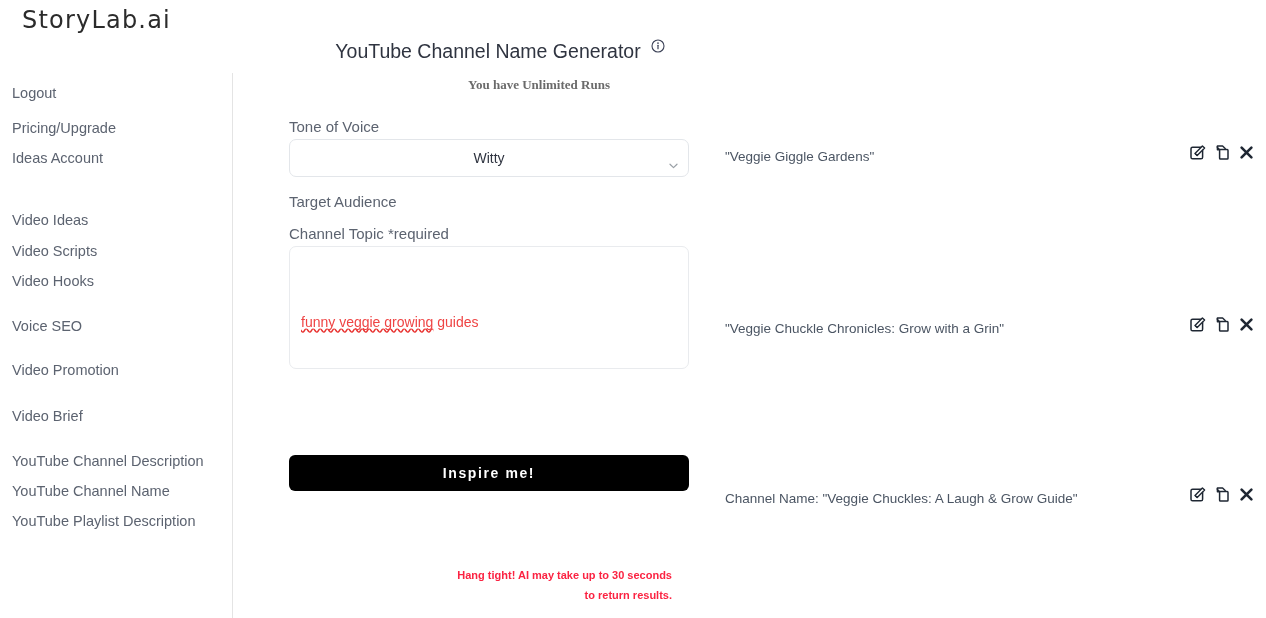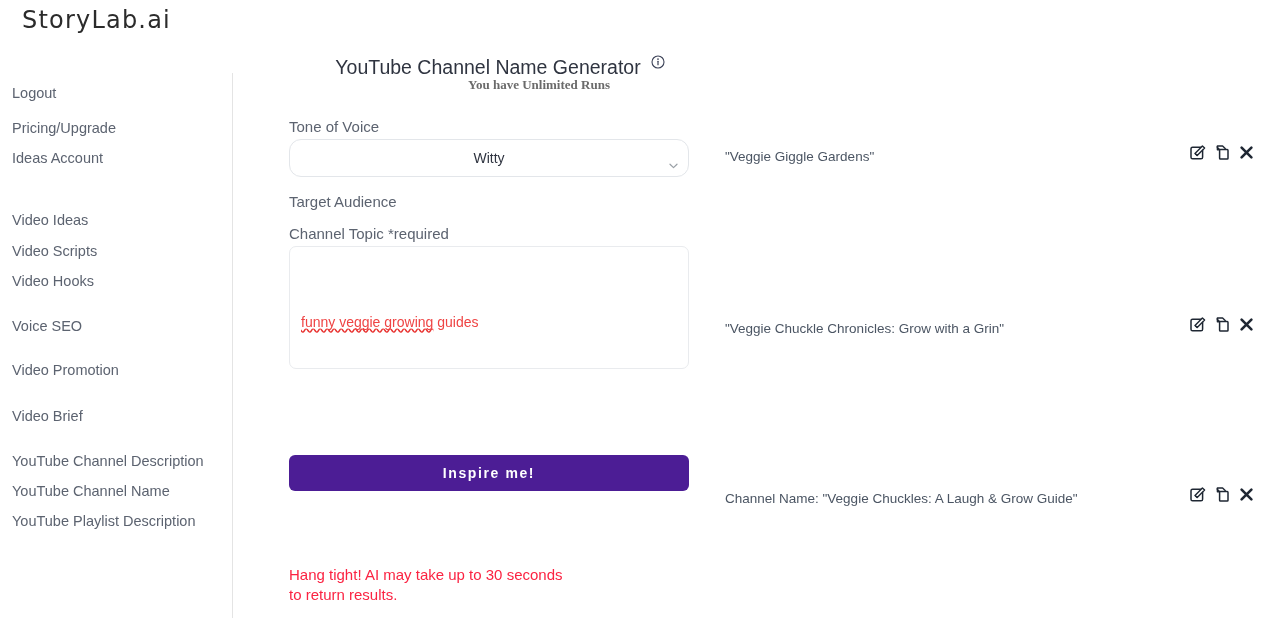--- a/index.html
+++ b/index.html
@@ -55,21 +55,21 @@
     cursor: pointer;
     text-decoration: none;
     font-family: "Liberation Sans", sans-serif;
     text-align: center;
   }
 
   
   #page-title {
     position: absolute;
     left: 0;
-    top: 56px;
+    top: 40px;
     width: 1266px;
     text-align: center;
     font-size: 19.5px;
     color: #2f3440;
     font-weight: 400;
     white-space: nowrap;
   }
   #page-title-inner {
     display: inline-block;
     position: relative;
@@ -107,21 +107,21 @@
     margin-bottom: 4px;
     display: block;
   }
   .field-label .req {
   }
   .select-wrap {
     position: relative;
     width: 400px;
     height: 38px;
     border: 1px solid #e3e6ea;
-    border-radius: 12px;
+    border-radius: 7px;
     background: #fff;
   }
   .select-wrap .sel-val {
     position: absolute;
     left: 0; right: 0; top: 0; bottom: 0;
     display: flex;
     align-items: center;
     justify-content: center;
     font-size: 14px;
     color: #2f3440;
@@ -180,24 +180,24 @@
     letter-spacing: 1.6px;
     cursor: pointer;
     font-family: "Liberation Sans", sans-serif;
   }
 
   #hang-tight {
     position: absolute;
     left: 289px;
     top: 565px;
     width: 383px;
-    text-align: left;
+    text-align: right;
     color: #fb2342;
-    font-size: 15px;
-    font-weight: normal;
+    font-size: 11px;
+    font-weight: bold;
     line-height: 20px;
   }
 
   
   .result-row {
     position: absolute;
     left: 725px;
     width: 530px;
     height: 22px;
   }
@@ -282,21 +282,21 @@
     <span>Channel Topic</span>
     <span class="req">*required</span>
   </label>
   <textarea id="topic-input" class="ta" placeholder="" style=""></textarea>
 </div>
 
 <div class="spell-text">
   <span class="misspell">funny veggie growing</span><span> guides</span>
 </div>
 
-<button id="inspire-btn" style="background: #4c1d95;">Inspire me!</button>
+<button id="inspire-btn" style="background: #000000;">Inspire me!</button>
 
 <div id="hang-tight" style="color: rgb(251, 35, 66);">
   <div>Hang tight! AI may take up to 30 seconds</div>
   <div>to return results.</div>
 </div>
 
 <div id="results">
     <div class="result-row" style="top: 149px;">
       <div class="result-text">"Veggie Giggle Gardens"</div>
       <div class="result-actions">

